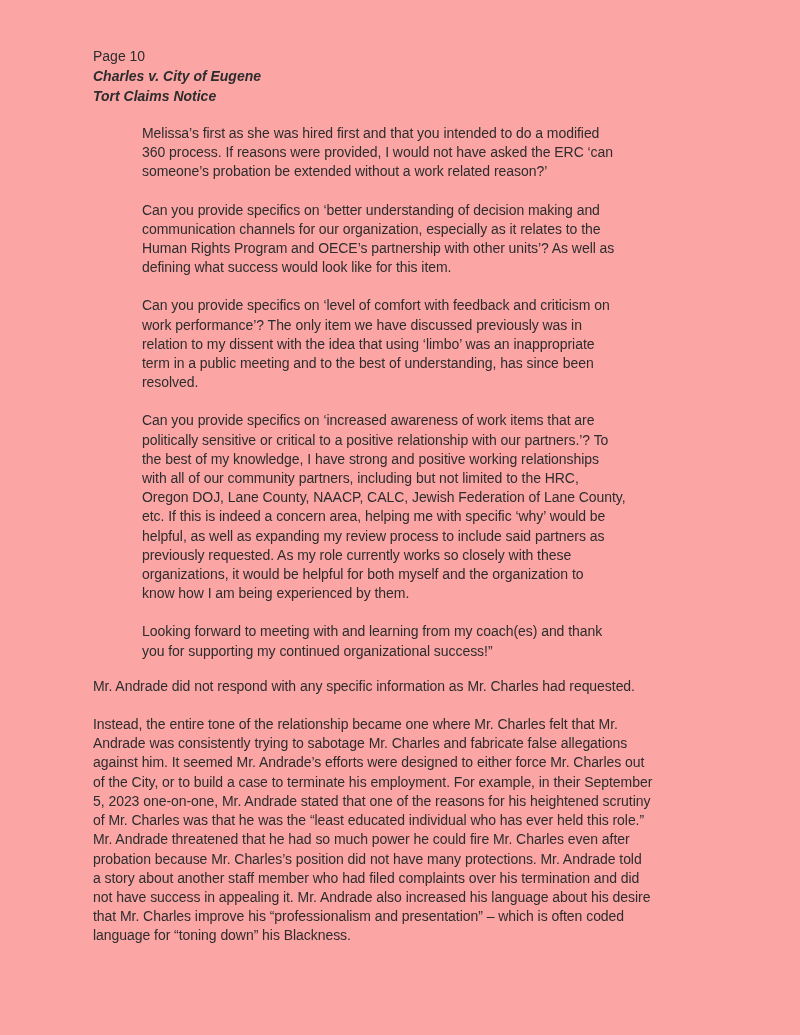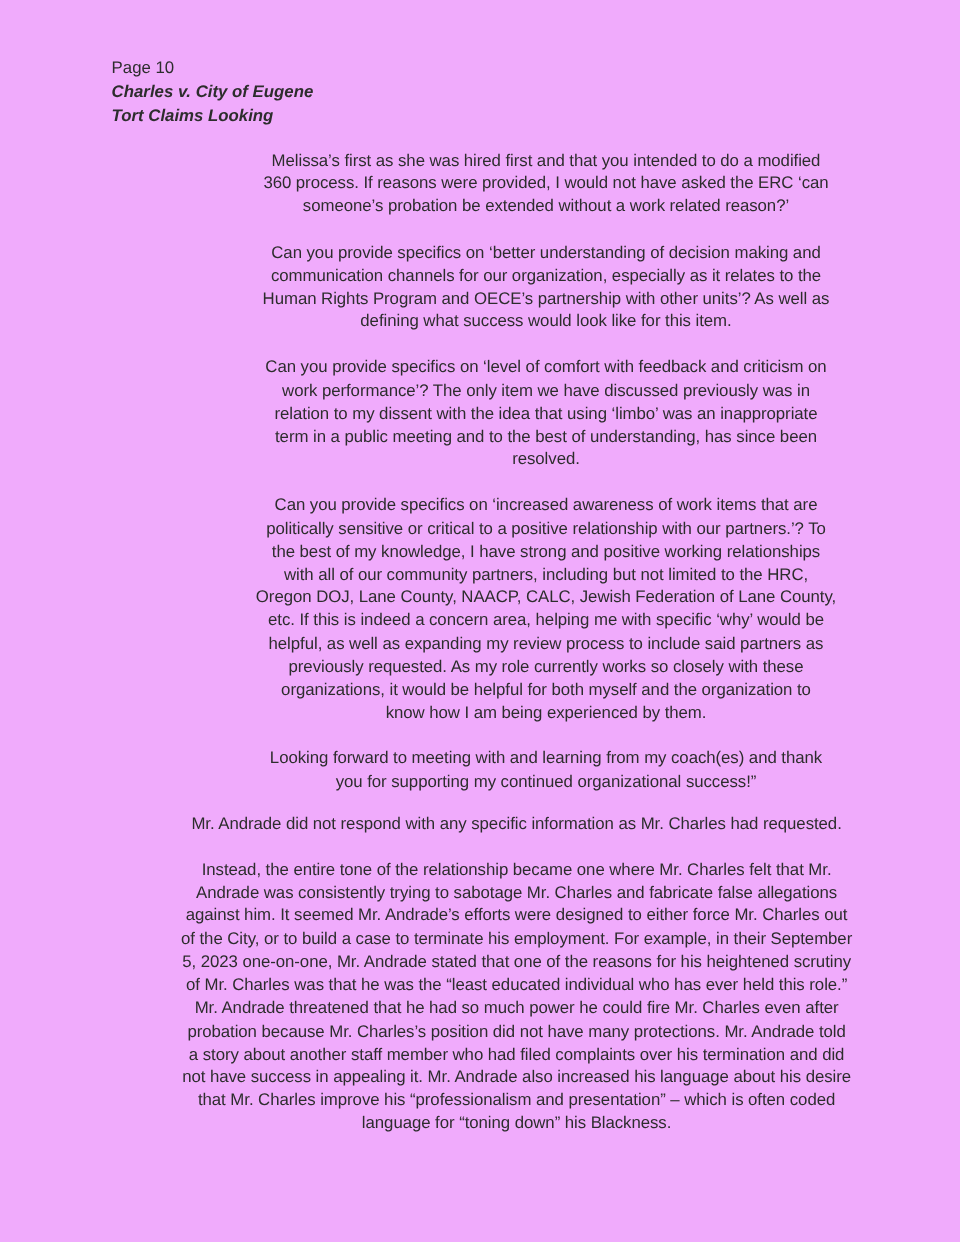--- a/index.html
+++ b/index.html
@@ -12,59 +12,58 @@
     height: 1035px;
     font-family: "Liberation Sans", sans-serif;
     color: #2d2d2d;
     -webkit-font-smoothing: antialiased;
   }
   .page {
     box-sizing: border-box;
     width: 800px;
     height: 1035px;
     padding: 46px 32px 40px 93px;
-    background: #f0abfc;
+    background: #fca5a5;
     overflow: hidden;
   }
   .doc-header {
     font-size: 14px;
     line-height: 20px;
     margin-bottom: 18px;
   }
   .doc-header .italic {
     font-style: italic;
     font-weight: bold;
   }
   .quote-block {
     margin-left: 49px;
   }
   p.para {
     margin: 0 0 19px 0;
     font-size: 14px;
     line-height: 19.2px;
     white-space: pre-line; 
     letter-spacing: -0.05px;
-    text-align: center;
   }
   p.para:last-child {
     margin-bottom: 12px;
   }
   .quote-block p.para.last-quote {
     margin-bottom: 16px;
   }
 </style>
 </head>
 <body>
 
 <div class="page">
 
   <div class="doc-header">
     <div>Page 10</div>
     <div class="italic">Charles v. City of Eugene</div>
-    <div class="italic">Tort Claims Looking</div>
+    <div class="italic">Tort Claims Notice</div>
   </div>
 
   <div class="quote-block">
     <p class="para">Melissa’s first as she was hired first and that you intended to do a modified
 360 process. If reasons were provided, I would not have asked the ERC ‘can
 someone’s probation be extended without a work related reason?’</p>
     <p class="para">Can you provide specifics on ‘better understanding of decision making and
 communication channels for our organization, especially as it relates to the
 Human Rights Program and OECE’s partnership with other units’? As well as
 defining what success would look like for this item.</p>

